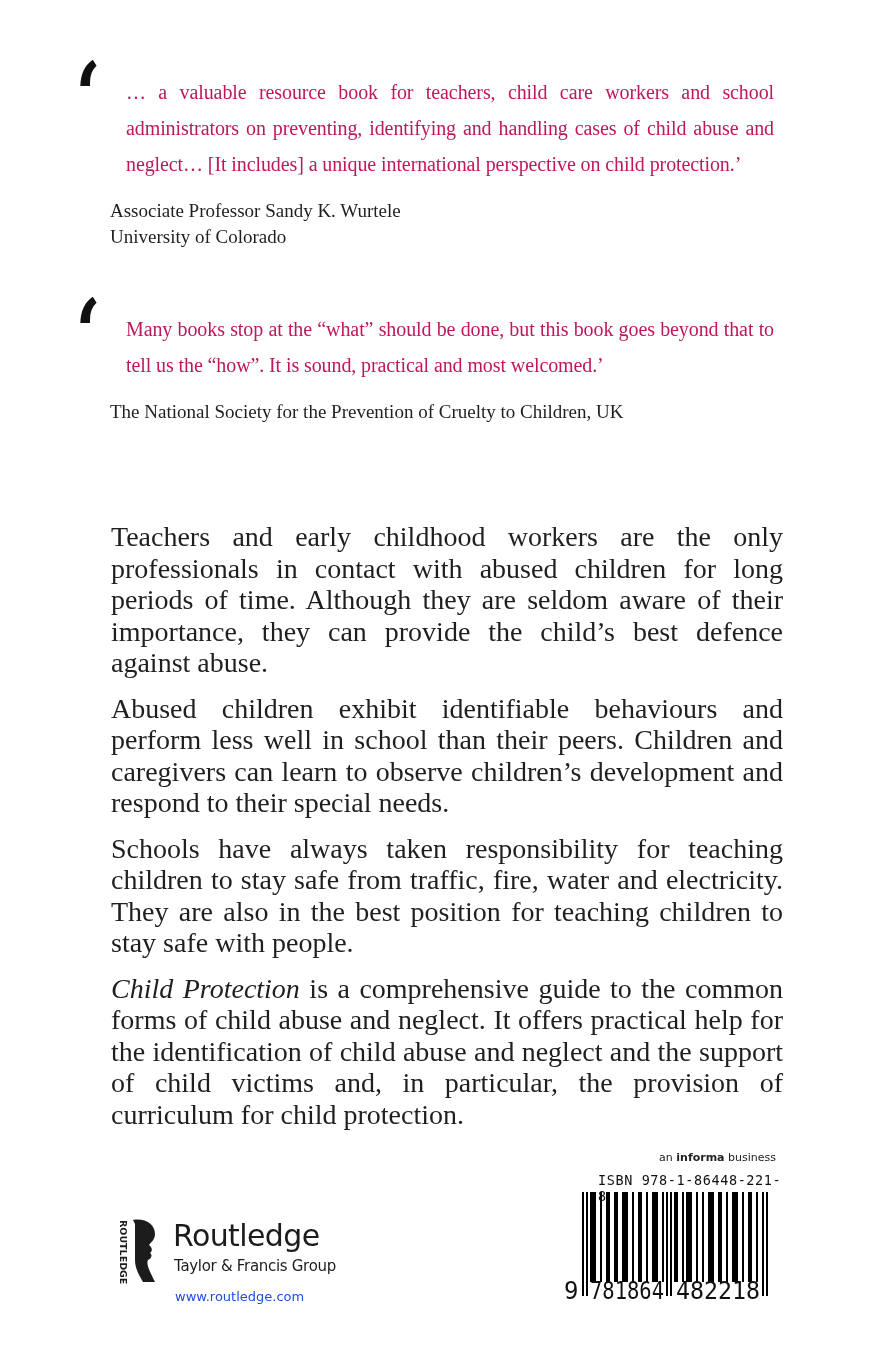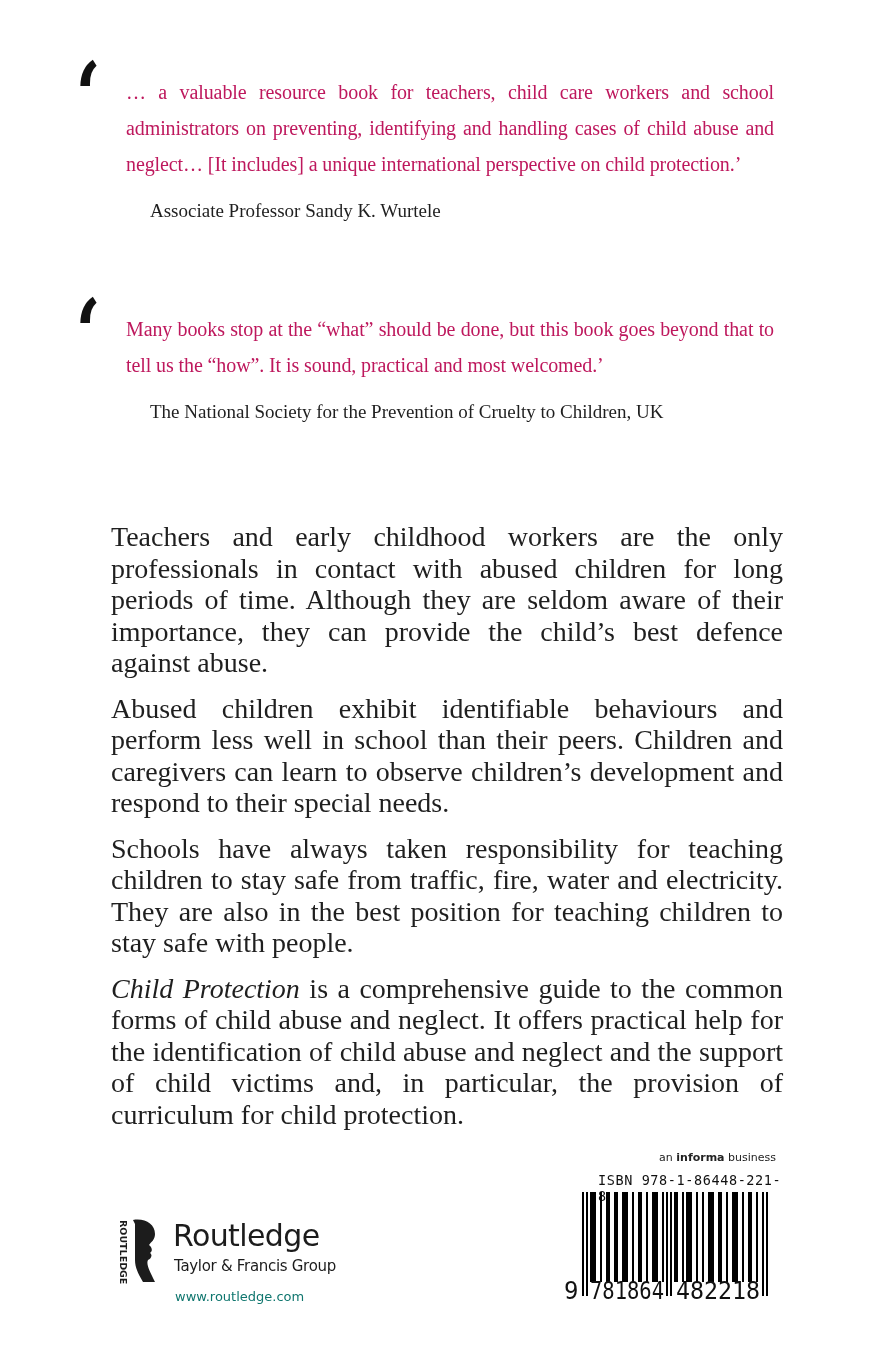--- a/index.html
+++ b/index.html
@@ -10,41 +10,41 @@
   .quote-block { position: absolute; left: 110px; width: 680px; }
   .quote-mark {
     position: absolute; left: -38px; top: -8px;
     font-family: "DejaVu Serif", serif; font-weight: bold; font-size: 92px; line-height: 1;
     color: #111; transform: scaleX(0.8);
   }
   .quote-text {
     color: #be185d; font-size: 20px; line-height: 36px; margin: 16px;
     text-align: justify; text-align-last: left; letter-spacing: -0.1px;
   }
-  .attribution { margin-top: 12px; font-size: 19px; line-height: 26px; color: #1f1f1f; margin-left: 40px; }
+  .attribution { margin-top: 12px; font-size: 19px; line-height: 26px; color: #1f1f1f; }
   .attribution div { white-space: nowrap; }
   .body-text { position: absolute; left: 111px; top: 521px; width: 672px; }
   .body-text p {
     margin: 0 0 14px 0; font-size: 28px; line-height: 31.5px;
     text-align: justify; text-align-last: left; color: #1f1f1f;
   }
   .body-text em { font-style: italic; }
   .publisher { position: absolute; left: 115px; top: 1215px; width: 260px; height: 100px; }
   .pub-logo { position: absolute; left: 0; top: 3px; width: 50px; height: 66px; }
   .pub-name {
     position: absolute; left: 58px; top: 4px;
     font-family: "DejaVu Sans", sans-serif; font-size: 30px; line-height: 34px; color: #1c1c1c; letter-spacing: -0.6px;
   }
   .pub-group {
     position: absolute; left: 59px; top: 42px;
     font-family: "DejaVu Sans", sans-serif; font-size: 15px; line-height: 18px; color: #1c1c1c; letter-spacing: -0.3px;
   }
   .pub-url {
     position: absolute; left: 60px; top: 74px;
-    font-family: "DejaVu Sans", sans-serif; font-size: 13px; line-height: 16px; color: #0f766e;
+    font-family: "DejaVu Sans", sans-serif; font-size: 13px; line-height: 16px; color: #1d4ed8;
   }
   .barcode-area { position: absolute; left: 562px; top: 1148px; width: 222px; height: 160px; }
   .informa {
     position: absolute; right: 8px; top: 3px;
     font-family: "DejaVu Sans", sans-serif; font-size: 11px; color: #222; margin-left: 29px;
   }
   .informa b { font-weight: bold; }
   .isbn-text {
     position: absolute; left: 24px; top: 24px;
     font-family: "DejaVu Sans Mono", monospace; font-size: 13.5px; letter-spacing: 0.6px; color: #111; margin-left: 12px;
@@ -52,20 +52,21 @@
   .barcode-svg { position: absolute; left: 0; top: 44px; }
 </style>
 </head>
 <body>
 
 <div class="quote-block" style="top:58px;">
   <span class="quote-mark">‘</span>
   <p class="quote-text">… a valuable resource book for teachers, child care workers and school administrators on preventing, identifying and handling cases of child abuse and neglect… [It includes] a unique international perspective on child protection.’</p>
   <div class="attribution">
     <div>Associate Professor Sandy K. Wurtele</div>
+    <div>University of Colorado</div>
   </div>
 </div>
 
 <div class="quote-block" style="top:295px;">
   <span class="quote-mark">‘</span>
   <p class="quote-text">Many books stop at the “what” should be done, but this book goes beyond that to tell us the “how”. It is sound, practical and most welcomed.’</p>
   <div class="attribution">
     <div>The National Society for the Prevention of Cruelty to Children, UK</div>
   </div>
 </div>

